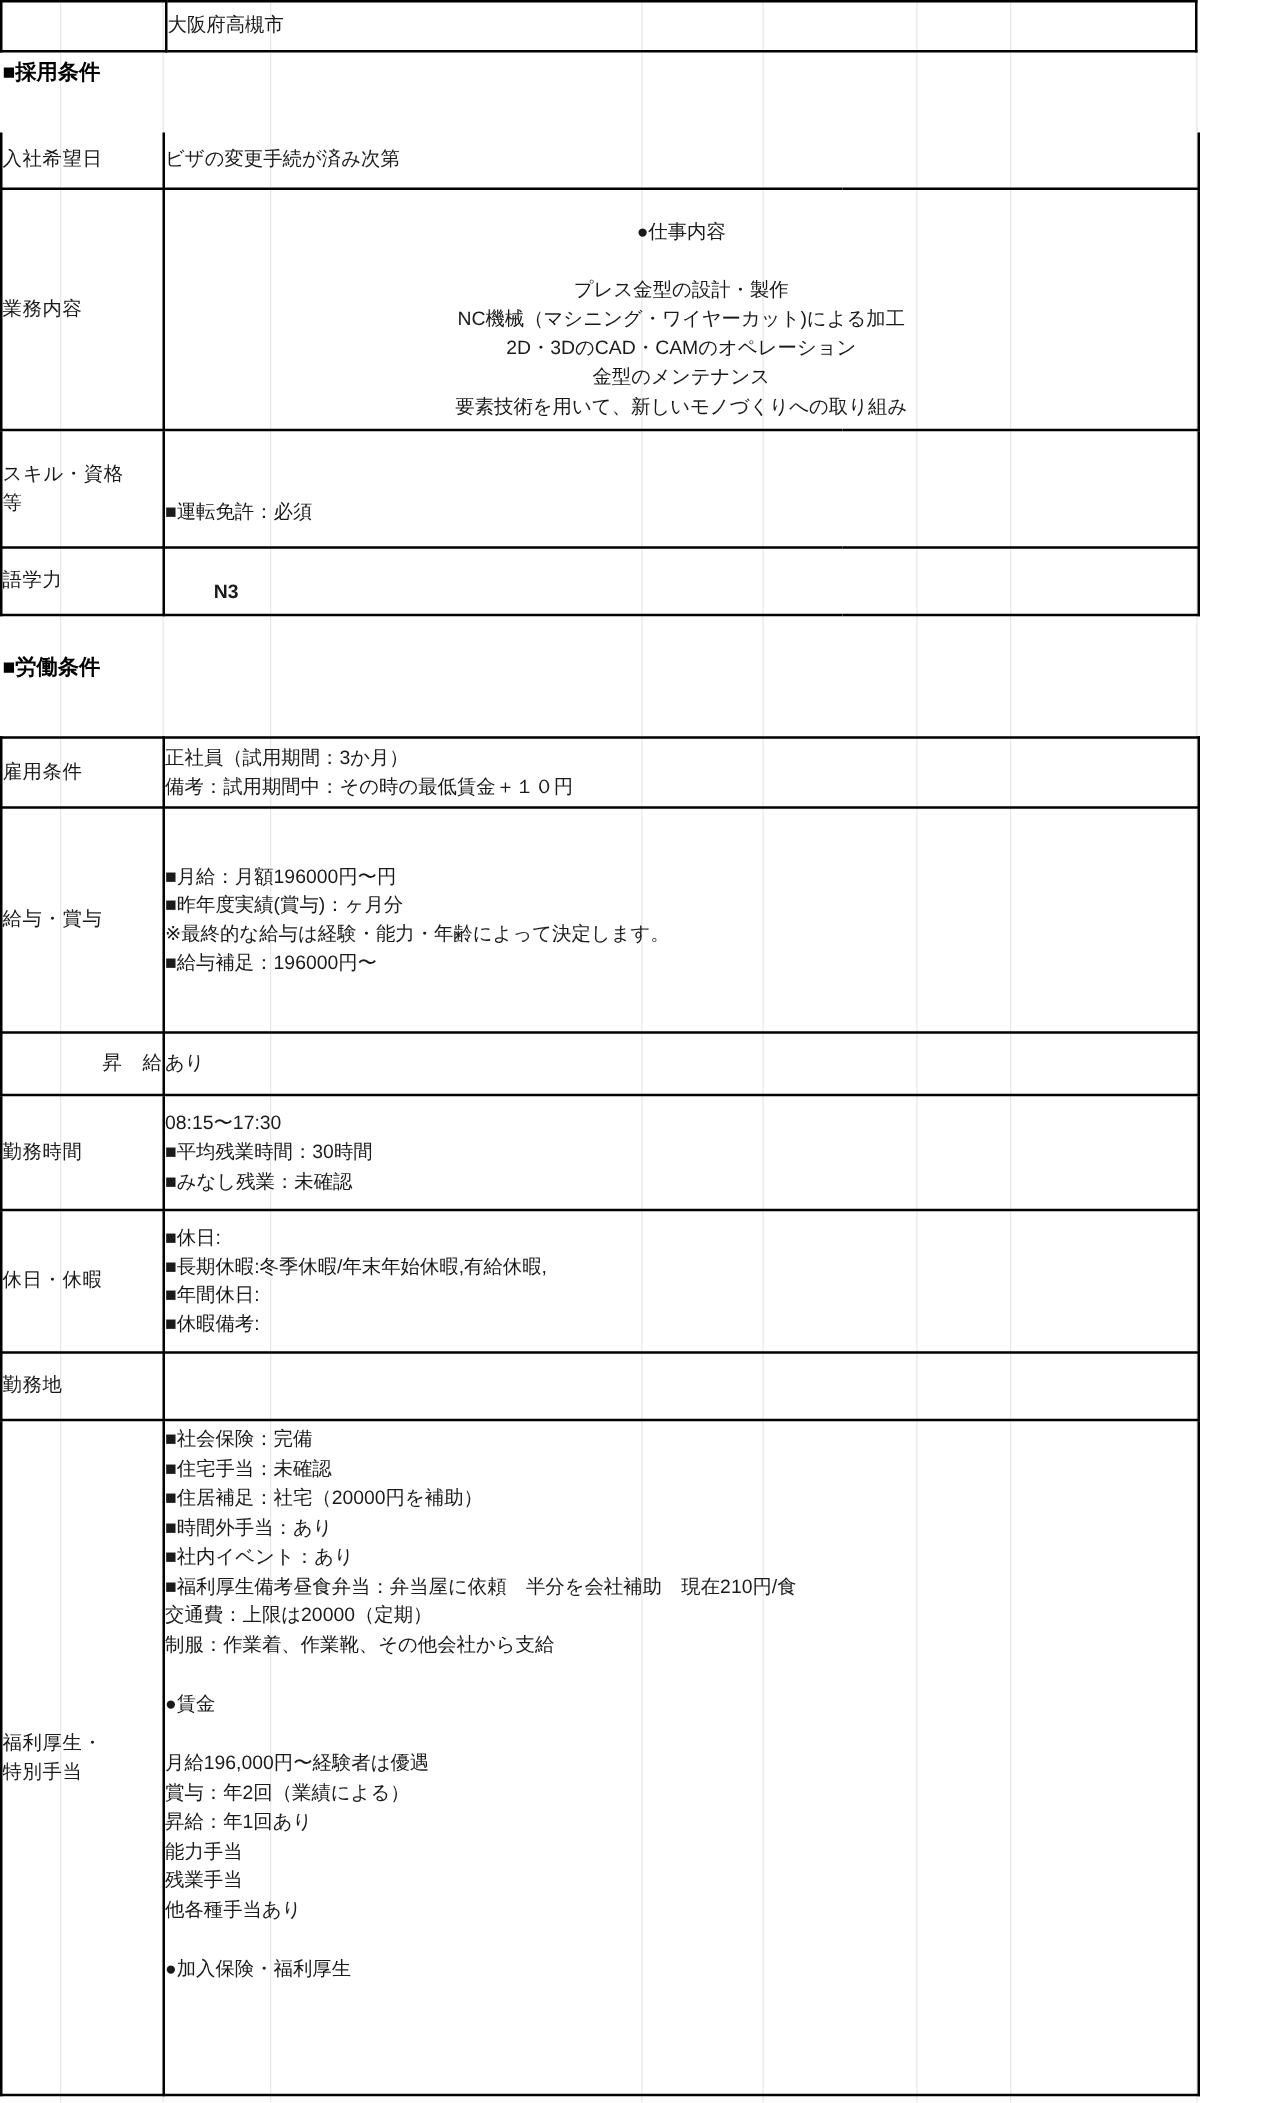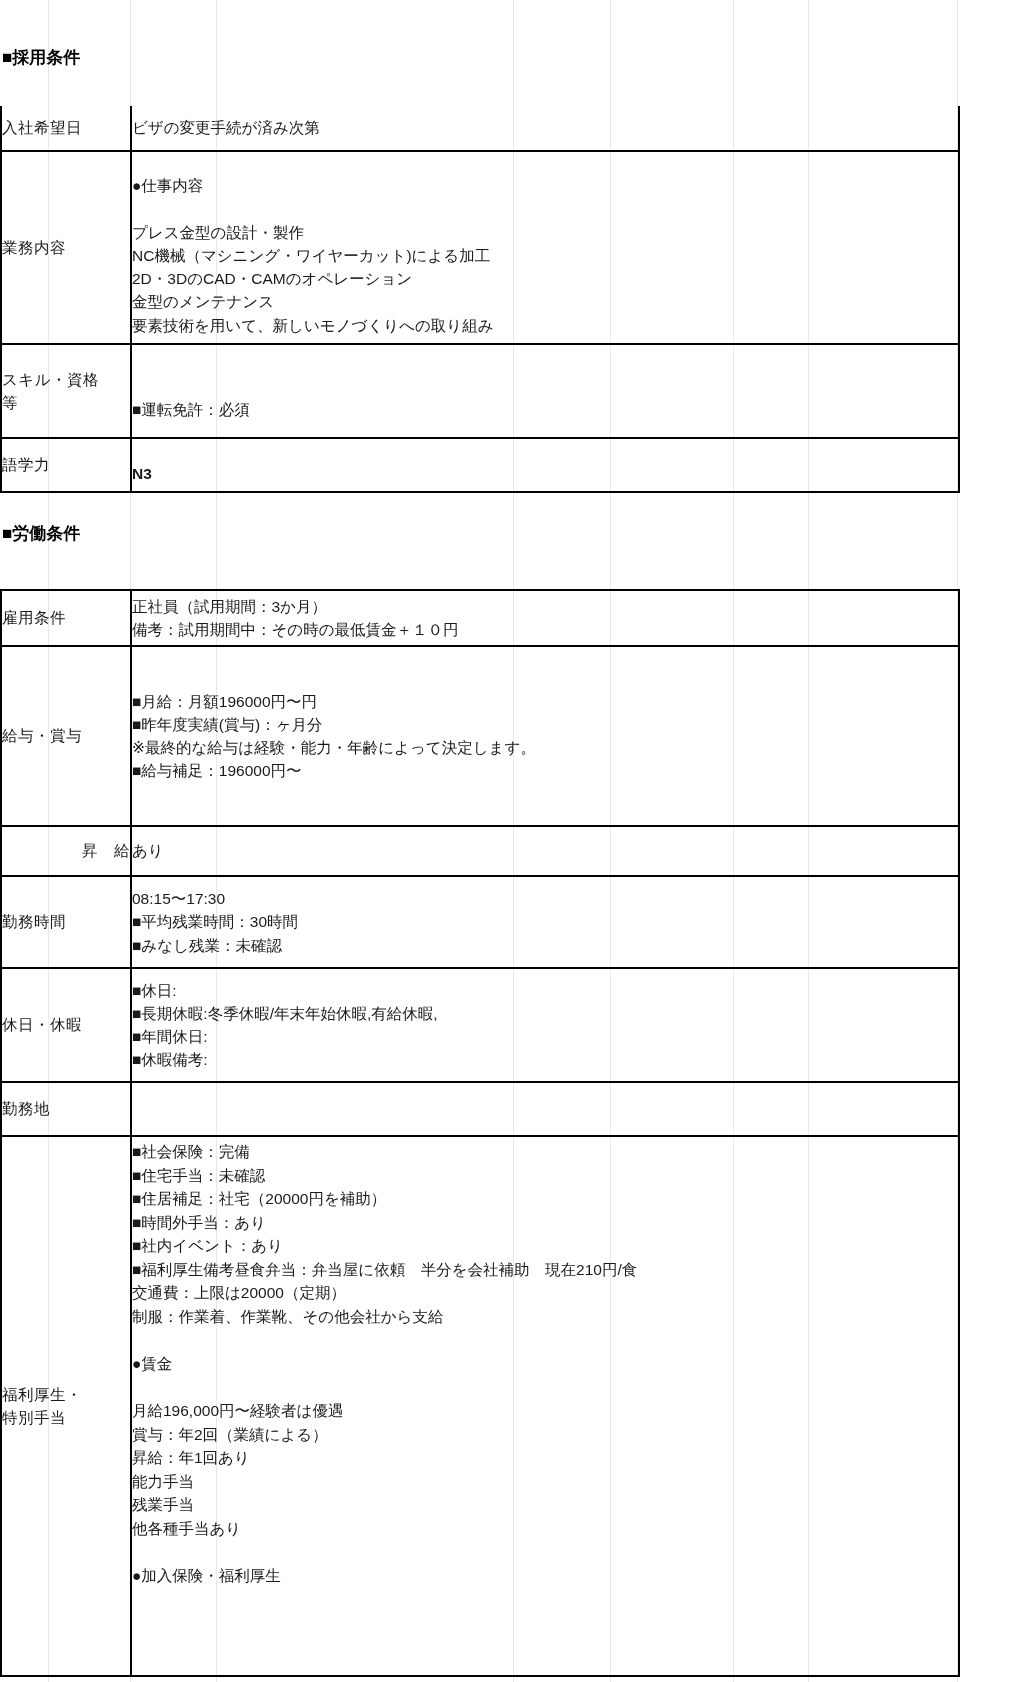--- a/index.html
+++ b/index.html
@@ -93,20 +93,30 @@
     <div class="vline" style="left:48px;"></div>
     <div class="vline" style="left:130px;"></div>
     <div class="vline" style="left:216px;"></div>
     <div class="vline" style="left:513px;"></div>
     <div class="vline" style="left:610px;"></div>
     <div class="vline" style="left:733px;"></div>
     <div class="vline" style="left:808px;"></div>
     <div class="vline" style="left:957px;"></div>
   </div>
 
+  <div class="block" style="top:0px;">
+    <table class="doc">
+      <tbody>
+          <tr>
+        <td class="lbl bt bb bl br" style="height:38px;"></td>
+        <td class="val bt bb br" style="height:38px;">大阪府高槻市</td>
+      </tr>
+    </tbody>
+      </table>
+  </div>
 
   <div class="block" style="top:42px;text-align:right;">
     <div class="section-head">■採用条件</div>
   </div>
 
   <div class="block" style="top:106px;">
     <table class="doc">
       <colgroup>
         <col style="width:130px;">
         <col style="width:433px;">
@@ -116,38 +126,38 @@
 
       <tbody>
 
       <tr>
         <td class="lbl bb bl br" style="height:44px;">入社希望日</td>
         <td class="val bb br" colspan="3">ビザの変更手続が済み次第</td>
       </tr>
 
       <tr>
         <td class="lbl bb bl br" style="height:180px;">業務内容</td>
-        <td class="val bb br lines" colspan="3" style="padding-top:22px;padding-bottom:6px;">●仕事内容
+        <td class="val bb br lines" colspan="3" style="padding-top:22px;padding-bottom:6px;text-align:center;">●仕事内容
 
 プレス金型の設計・製作
 NC機械（マシニング・ワイヤーカット)による加工
 2D・3DのCAD・CAMのオペレーション
 金型のメンテナンス
 要素技術を用いて、新しいモノづくりへの取り組み</td>
       </tr>
 
       <tr>
         <td class="lbl bb bl br lines" style="height:92px;">スキル・資格
 等</td>
         <td class="val bb br lines" colspan="3" style="vertical-align:bottom;padding-bottom:16px;">■運転免許：必須</td>
       </tr>
 
       <tr>
         <td class="lbl bb bl br" style="height:52px;">語学力</td>
-        <td class="val bb br mono-ish" colspan="3" style="vertical-align:bottom;padding-bottom:6px;">N3</td>
+        <td class="val bb br mono-ish" colspan="3" style="vertical-align:bottom;padding-bottom:6px;padding-left:39px;">N3</td>
       </tr>
     </tbody>
       </table>
   </div>
 
   <div class="block" style="top:518px;">
     <div class="section-head">■労働条件</div>
   </div>
 
   <div class="block" style="top:589px;">

